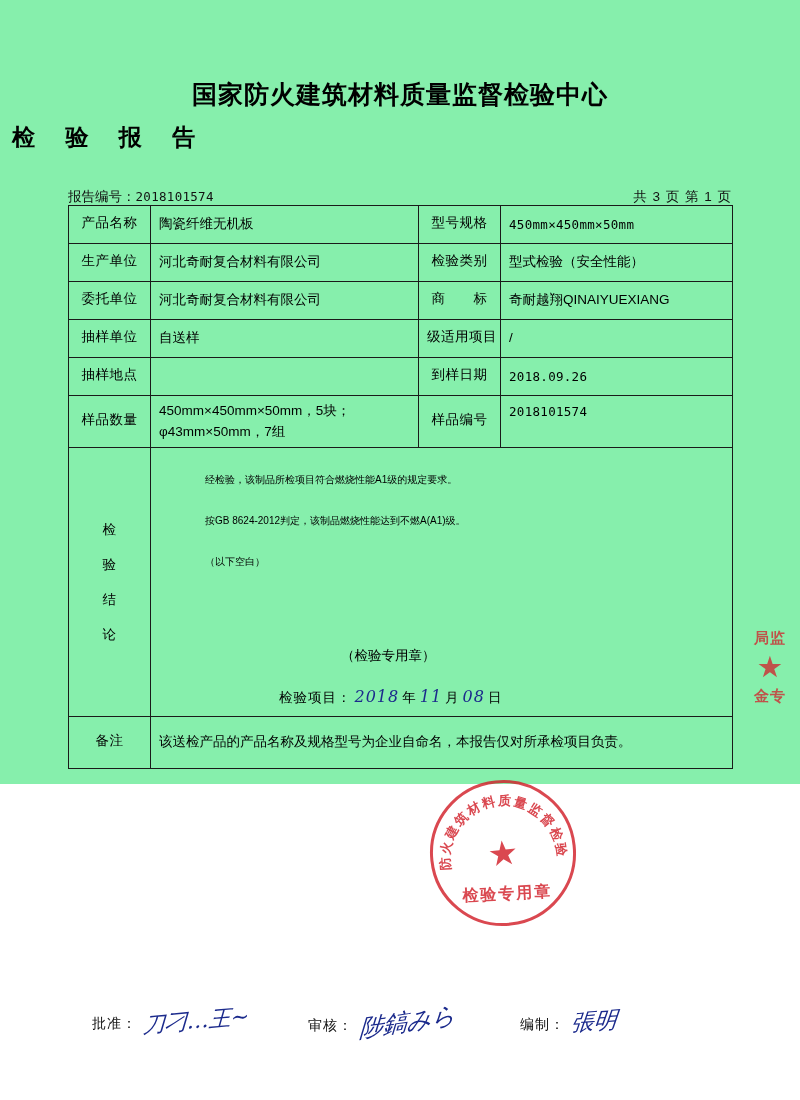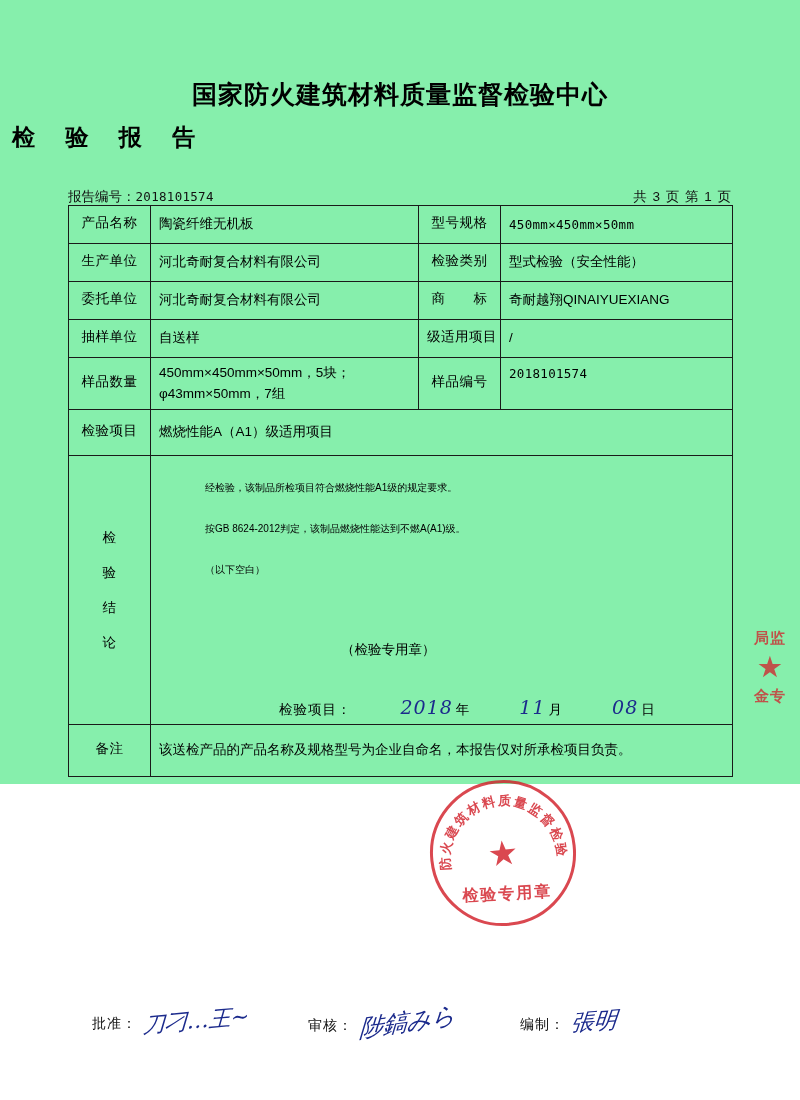--- a/index.html
+++ b/index.html
@@ -114,39 +114,38 @@
     box-sizing: border-box;
   }
   .concl-inner p {
     margin: 0 0 26px 18px;
     font-size: 10px;
     line-height: 1.5;
   }
   .seal-text {
     position: absolute;
     left: 190px;
-    top: 184px;
+    top: 198px;
     font-size: 13.5px;
     color: #000;
   }
   .sign-date {
     position: absolute;
     left: 128px;
     top: 237px;
     font-size: 13.5px;
     color: #000;
     letter-spacing: 1px;
   }
   .sign-date .hw {
     font-family: "DejaVu Serif", serif;
     color: #1b2a8c;
     font-style: italic;
-    font-size: 19px;
+    font-size: 16px;
     padding: 0 3px;
-    margin-left: 46px;
   }
 
   
   .seal-round {
     position: absolute;
     left: 430px;
     top: 780px;
     width: 140px;
     height: 140px;
     border: 3px solid #d2202a;
@@ -283,29 +282,31 @@
         <td class="val">河北奇耐复合材料有限公司</td>
         <td class="lbl">商　　标</td>
         <td class="val">奇耐越翔QINAIYUEXIANG</td>
       </tr>
       <tr style="height:38px">
         <td class="lbl">抽样单位</td>
         <td class="val">自送样</td>
         <td class="lbl">级适用项目</td>
         <td class="val">/</td>
       </tr>
+      <tr style="height:38px">
+        <td class="lbl">抽样地点</td>
+        <td class="val"></td>
+        <td class="lbl">到样日期</td>
+        <td class="val ascii">2018.09.26</td>
+      </tr>
       <tr style="height:52px">
         <td class="lbl">样品数量</td>
         <td class="val">450mm×450mm×50mm，5块；φ43mm×50mm，7组</td>
         <td class="lbl">样品编号</td>
         <td class="val ascii" style="vertical-align:top;padding-top:6px">2018101574</td>
-      </tr>
-      <tr style="height:46px">
-        <td class="lbl">检验项目</td>
-        <td class="val" colspan="3">燃烧性能A（A1）级适用项目</td>
       </tr>
       <tr>
         <td class="concl-label">
           <div>检</div>
           <div>验</div>
           <div>结</div>
           <div>论</div>
         </td>
         <td class="concl-body" colspan="3">
           <div class="concl-inner">

